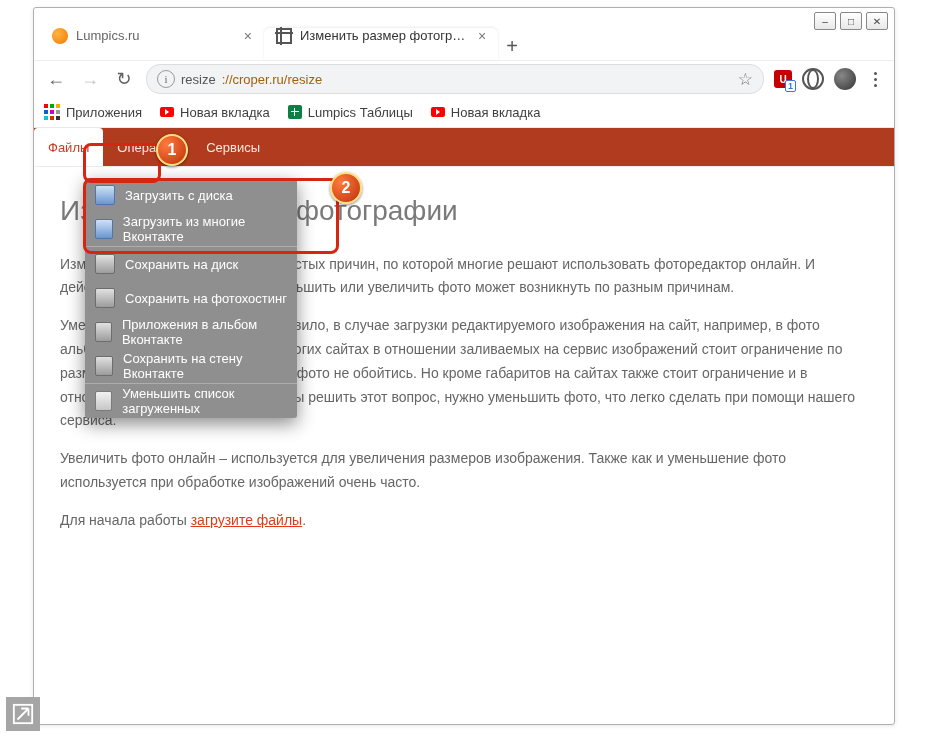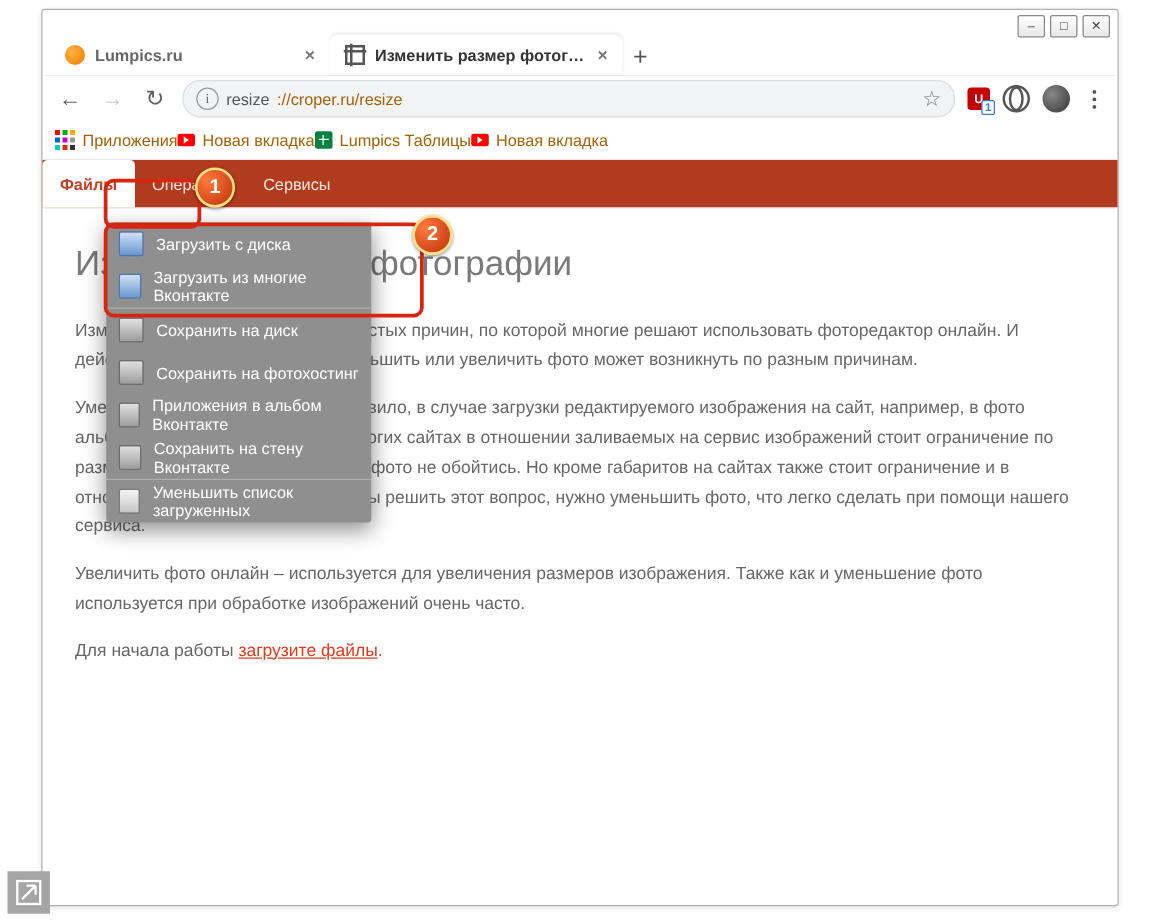--- a/index.html
+++ b/index.html
@@ -1,35 +1,35 @@
 <!DOCTYPE html>
 <html><head>
 <meta charset="utf-8">
 <style>
 html,body{margin:0;padding:0;font-family:"Segoe UI",Arial,sans-serif;font-size:14px;background:#fff;}
 .viewport{width:928px;height:737px;position:relative;background:#fff;}
 .window{position:absolute;left:33px;top:7px;width:860px;height:716px;border:1px solid #b0b0b0;border-radius:3px;background:#fff;box-shadow:0 1px 4px rgba(0,0,0,0.1);}
 .ctrl-group{position:absolute;right:6px;top:4px;display:flex;gap:4px;}
 .ctrl{width:20px;height:16px;border:1px solid #888;border-radius:2px;background:linear-gradient(#fff,#e8e8e8);display:flex;align-items:center;justify-content:center;font-size:10px;color:#444;}
 .tabstrip{height:38px;display:flex;align-items:flex-end;padding:0 6px;margin-top:14px;position:relative;}
-.tab{height:32px;display:flex;align-items:center;gap:8px;padding:0 12px;border-radius:6px 6px 0 0;min-width:200px;background:transparent;position:relative;color:#666;font-size:13px;font-weight:bold;}
+.tab{height:32px;display:flex;align-items:flex-start;gap:8px;padding:0 12px;border-radius:6px 6px 0 0;min-width:200px;background:transparent;position:relative;color:#666;font-size:13px;}
 .tab.active{background:#fff;box-shadow:0 -1px 3px rgba(0,0,0,0.08);color:#333;}
 .tab .fav{width:16px;height:16px;border-radius:50%;display:inline-block;}
 .tab .close{margin-left:auto;font-size:14px;color:#777;}
 .tab .title{max-width:170px;overflow:hidden;text-overflow:ellipsis;white-space:nowrap;}
 .newtab{width:28px;height:28px;display:flex;align-items:center;justify-content:center;color:#555;font-size:20px;}
 .addr{height:36px;border-top:1px solid #eee;display:flex;align-items:center;gap:10px;padding:0 10px;}
 .icnbtn{width:24px;height:24px;display:flex;align-items:center;justify-content:center;color:#616161;font-size:18px;}
 .addrbar{flex:1;height:28px;border:1px solid #ddd;border-radius:14px;background:#f1f3f4;display:flex;align-items:center;padding:0 10px;gap:6px;color:#555;font-size:13px;}
-.bookbar{height:30px;display:flex;padding:0 10px;border-bottom:1px solid #e9e9e9;font-size:13px;color:#a16207;}
+.bookbar{height:30px;display:flex;gap:18px;padding:0 10px;border-bottom:1px solid #e9e9e9;font-size:13px;color:#404040;}
 .bk{display:flex;align-items:center;gap:6px;}
 .page{position:relative;}
 .menu{height:38px;background:#b13b1f;display:flex;align-items:flex-end;}
 .menuitem{height:38px;padding:0 14px;display:flex;align-items:center;color:#fbe6df;font-size:13px;}
-.menuitem.active{background:#fff;color:#c24024;border-radius:4px 4px 0 0;font-weight:bold;}
+.menuitem.active{background:#fff;color:#c24024;border-radius:4px 4px 0 0;}
 .content{padding:20px 26px;color:#666;line-height:1.7;font-size:14px;border-top:1px solid #ececec;}
 .content h1{font-size:28px;color:#7a7a7a;font-weight:normal;margin:0 0 18px 0;}
 .content p{margin:0 0 14px 0;}
 .content a{color:#e03a1b;}
 .dropdown{position:absolute;left:85px;top:178px;width:212px;background:#8f8f8f;box-shadow:0 6px 18px rgba(0,0,0,0.45);border-radius:0 0 3px 3px;z-index:40;}
 .dropdown .row{display:flex;align-items:center;gap:10px;height:34px;padding:0 10px;color:#fff;font-size:13px;}
 .dropdown .sep{height:1px;background:rgba(255,255,255,0.28);margin:0;}
 .dropdown .ico{width:18px;height:18px;background:linear-gradient(#cfe1f7,#6b96cf);border:1px solid #4d77ab;border-radius:2px;}
 .dropdown .ico.disk{background:linear-gradient(#e1e1e1,#9c9c9c);border-color:#6d6d6d;}
 .dropdown .ico.clear{background:linear-gradient(#f2f2f2,#c6c6c6);border-color:#7a7a7a;}

